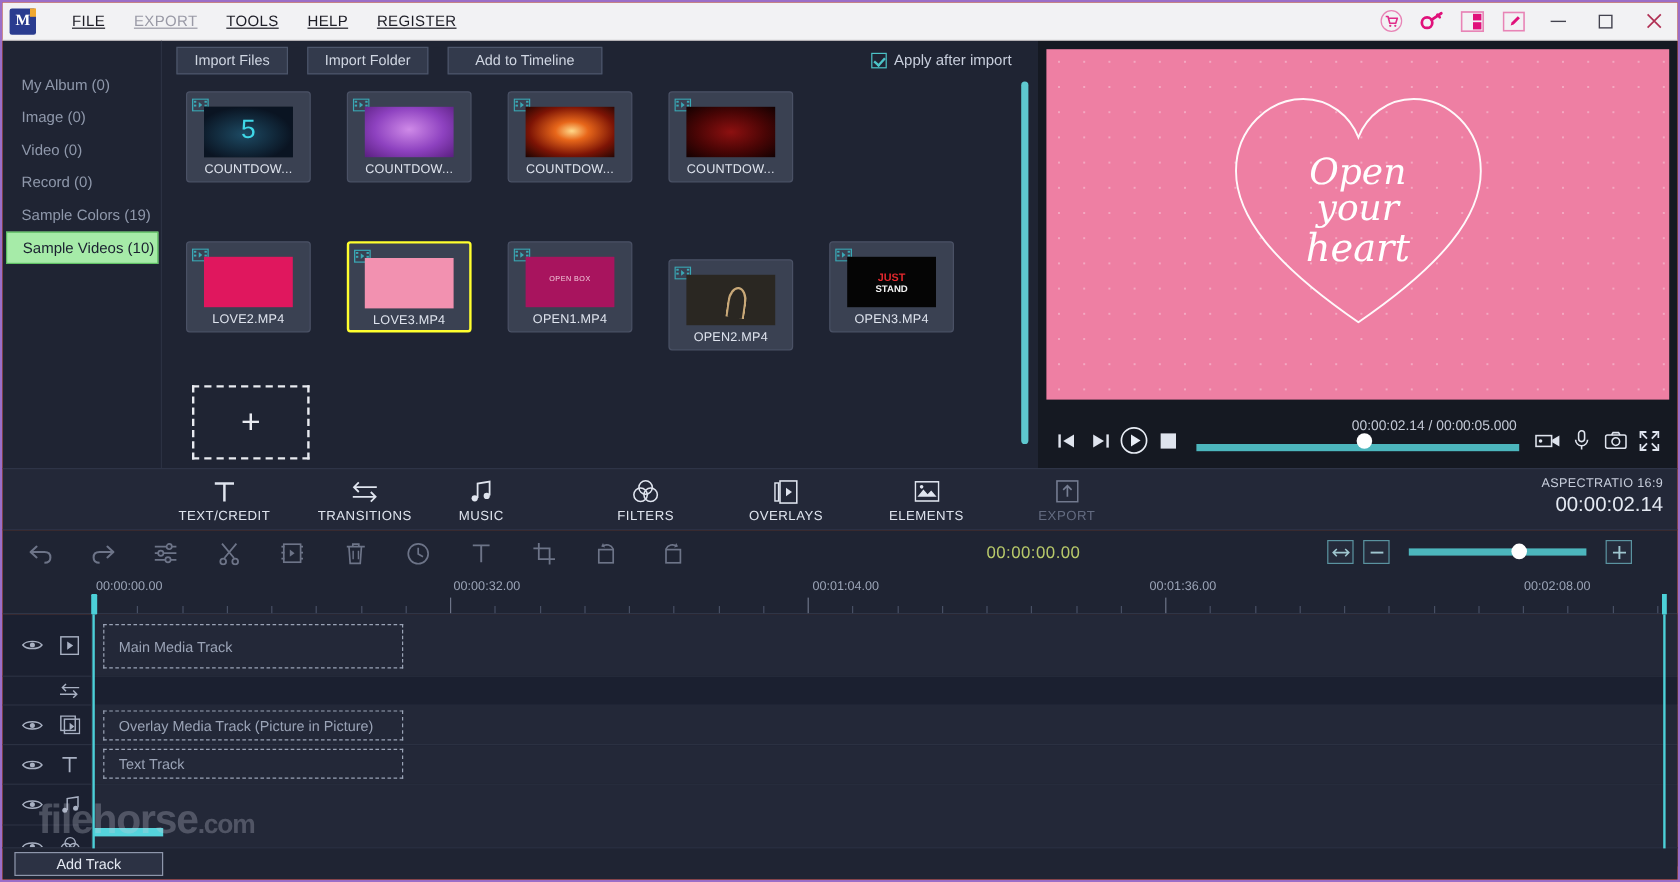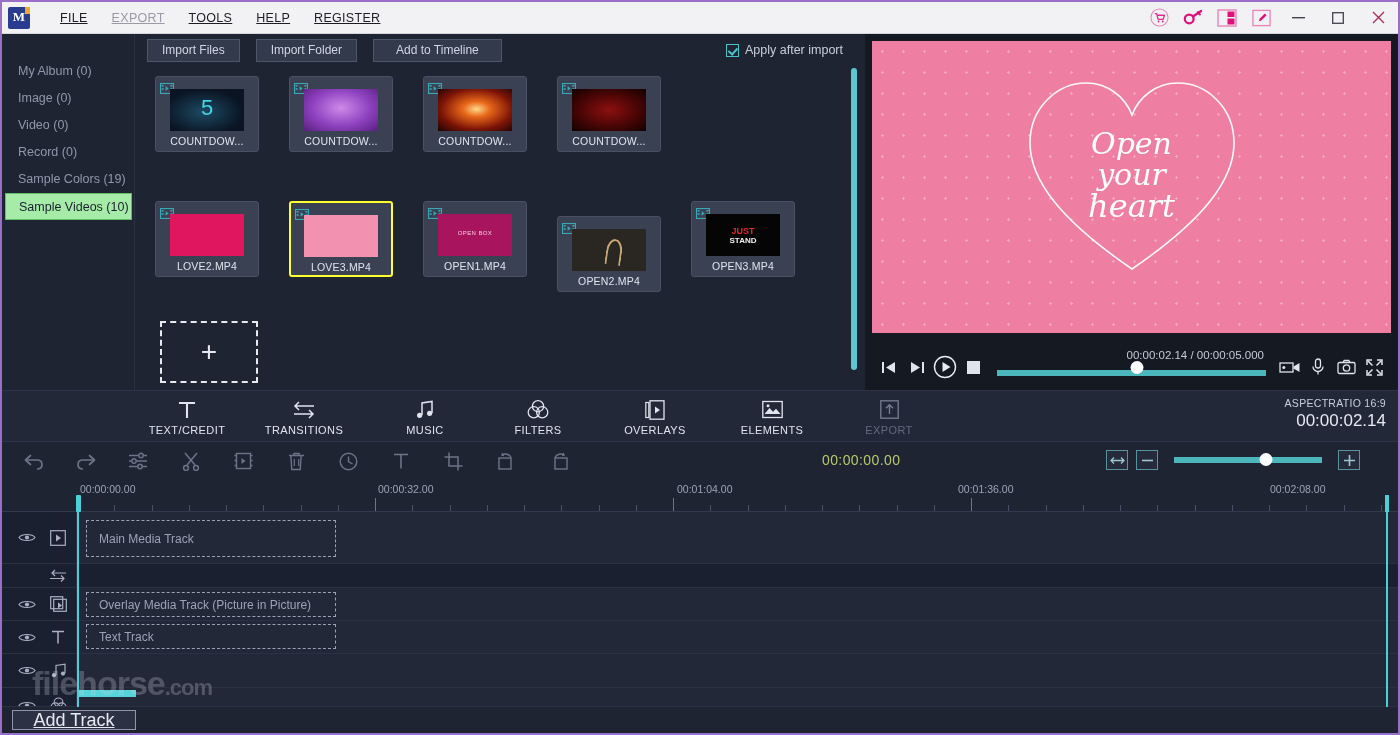--- a/index.html
+++ b/index.html
@@ -283,23 +283,22 @@
     position: absolute; right: 10px; top: 510px; width: 2px; height: 195px;
     background: #4cd0d8; z-index: 5;
   }
   .addtrack-bar {
     position: absolute; left: 0; bottom: 0; width: 1396px; height: 27px;
     background: #1f2433; border-top: 1px solid #2b3142;
   }
   .addtrack {
     position: absolute; left: 10px; top: 3px; width: 124px; height: 20px;
     background: #2c3244; border: 1px solid #8e96ab; color: #e4e9f2;
-    font-size: 18px; display: flex; align-items: center; justify-content: center;
+    font-size: 12px; display: flex; align-items: center; justify-content: center;
     cursor: pointer;
-    text-decoration: underline;
   }
   .wm {
     position: absolute; left: 30px; top: 662px; font-size: 34px; font-weight: bold;
     color: rgba(200,205,218,.28); letter-spacing: -1px; pointer-events: none; z-index: 4;
     font-family: "Liberation Sans", sans-serif;
   }
   .wm .dom { font-size: 22px; }
   .audio-clip {
     position: absolute; left: 76px; top: 688px; width: 58px; height: 7px;
     background: #55d4dc; z-index: 4;
@@ -584,21 +583,21 @@
     </div>
     <div class="tab" style="left:243px">
       <div class="ticon">
         <svg width="24" height="18" viewBox="0 0 24 18">
             <path d="M22 5H3M7 1L3 5l4 4" fill="none" stroke="#dfe4ee" stroke-width="1.5"></path>
             <path d="M2 13h19M17 9l4 4-4 4" fill="none" stroke="#dfe4ee" stroke-width="1.5"></path>
           </svg>
       </div>
       <div class="tlabel">TRANSITIONS</div>
     </div>
-    <div class="tab" style="left:364px">
+    <div class="tab" style="left:340px">
       <div class="ticon">
         <svg width="20" height="20" viewBox="0 0 20 20">
             <path d="M7 15V3l10-1.6V13" fill="none" stroke="#dfe4ee" stroke-width="1.5"></path>
             <circle cx="4.6" cy="15.3" r="2.6" fill="#dfe4ee"></circle>
             <circle cx="14.6" cy="13.3" r="2.6" fill="#dfe4ee"></circle>
           </svg>
       </div>
       <div class="tlabel">MUSIC</div>
     </div>
     <div class="tab" style="left:477px">

